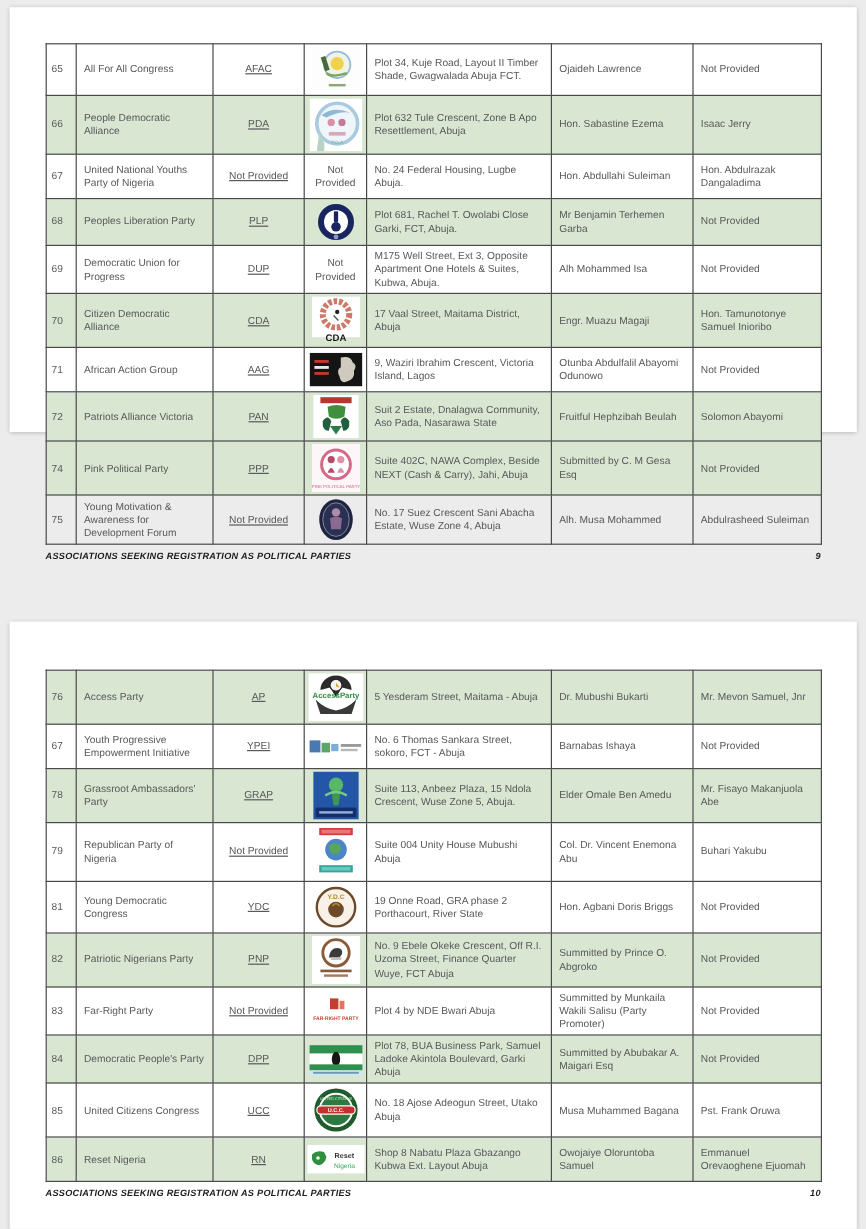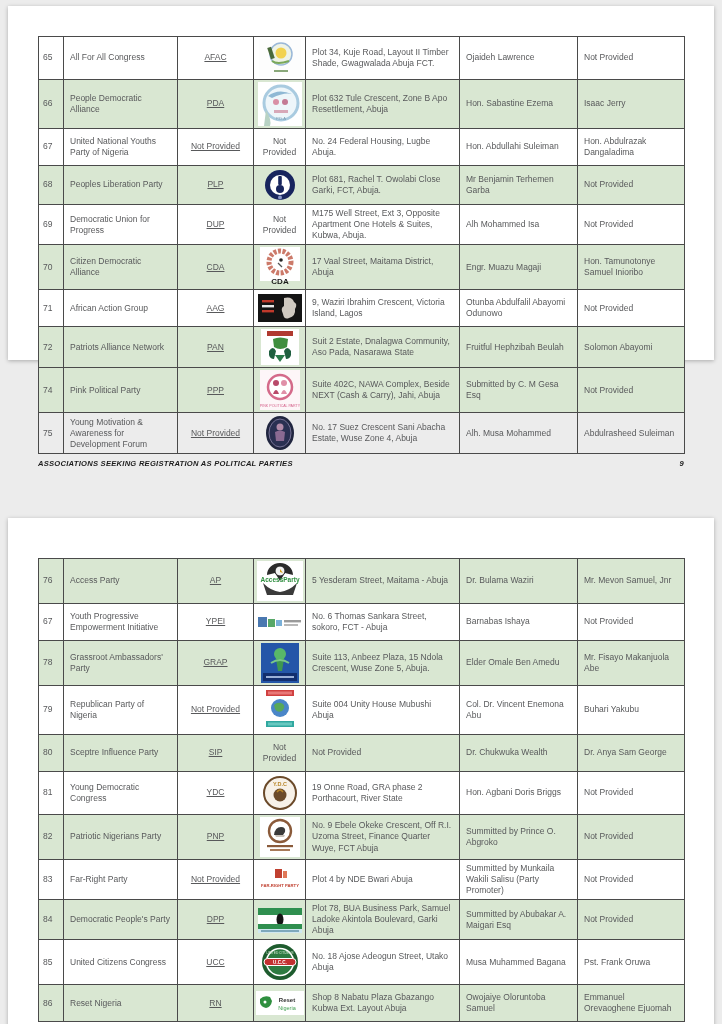--- a/index.html
+++ b/index.html
@@ -152,21 +152,21 @@
                     <rect x="4" y="11" width="12" height="2.4" fill="#e8e8e8"></rect>
                     <rect x="4" y="16" width="12" height="2.4" fill="#c0392b"></rect>
                     <path d="M26 4 Q34 2 36 8 Q40 10 37 15 Q38 22 31 24 Q26 26 25 20 Q22 14 26 12 Z" fill="#cfc9c0"></path>
                   </svg></span></td>
               <td class="addr">9, Waziri Ibrahim Crescent, Victoria Island, Lagos</td>
               <td class="contact">Otunba Abdulfalil Abayomi Odunowo</td>
               <td class="contact2">Not Provided</td>
             </tr>
             <tr class="shaded">
               <td class="sn">72</td>
-              <td class="name">Patriots Alliance Network</td>
+              <td class="name">Patriots Alliance Victoria</td>
               <td class="acr">PAN</td>
               <td class="logo-cell"><span><svg width="38" height="36" viewBox="0 0 38 36">
                     <rect width="38" height="36" fill="#ffffff"></rect>
                     <rect x="6" y="2" width="26" height="5" fill="#b03a30"></rect>
                     <path d="M12 10 Q19 7 27 10 L26 18 Q19 22 13 18 Z" fill="#3f8f3f"></path>
                     <path d="M8 22 Q12 16 15 22 L13 30 Q9 30 8 26 Z" fill="#1f5f3f"></path>
                     <path d="M30 22 Q26 16 23 22 L25 30 Q29 30 30 26 Z" fill="#1f5f3f"></path>
                     <path d="M14 26 L19 33 L24 26 Z" fill="#2a7a4a"></path>
                   </svg></span></td>
               <td class="addr">Suit 2 Estate, Dnalagwa Community, Aso Pada, Nasarawa State</td>
@@ -232,21 +232,21 @@
               <td class="acr">AP</td>
               <td class="logo-cell"><span><svg width="46" height="40" viewBox="0 0 46 40">
                     <rect width="46" height="40" fill="#ffffff"></rect>
                     <path d="M23 2 C15 2 10 8 10 14 L18 12 L23 20 L28 12 L36 14 C36 8 31 2 23 2 Z" fill="#2b2b2b"></path>
                     <circle cx="23" cy="10" r="5" fill="#f2f2f2" stroke="#222222"></circle>
                     <path d="M23 8 L26 12 L23 11 Z" fill="#d4a017"></path>
                     <path d="M6 22 Q14 30 23 31 Q32 30 40 22 L36 34 L10 34 Z" fill="#3a3a3a"></path>
                     <text x="23" y="21" font-size="6.5" font-weight="bold" fill="#2f8f3f" text-anchor="middle">AccessParty</text>
                   </svg></span></td>
               <td class="addr">5 Yesderam Street, Maitama - Abuja</td>
-              <td class="contact">Dr. Bulama Waziri</td>
+              <td class="contact">Dr. Mubushi Bukarti</td>
               <td class="contact2">Mr. Mevon Samuel, Jnr</td>
             </tr>
             <tr>
               <td class="sn">67</td>
               <td class="name">Youth Progressive Empowerment Initiative</td>
               <td class="acr">YPEI</td>
               <td class="logo-cell"><span><svg width="46" height="16" viewBox="0 0 46 16">
                     <rect width="46" height="16" fill="#ffffff"></rect>
                     <rect x="1" y="3" width="9" height="10" fill="#4a78b0"></rect>
                     <rect x="11" y="5" width="7" height="8" fill="#58a868"></rect>
@@ -284,29 +284,20 @@
                     <rect x="7" y="3.5" width="24" height="3" fill="#e87878"></rect>
                     <circle cx="19" cy="20" r="9" fill="#4a86c8"></circle>
                     <path d="M13 17 Q17 13 22 16 Q25 19 21 23 Q16 25 14 21 Z" fill="#58a858"></path>
                     <rect x="5" y="33" width="28" height="6" fill="#30a8a0"></rect>
                     <rect x="7" y="34.5" width="24" height="3" fill="#68c8c0"></rect>
                   </svg></span></td>
               <td class="addr">Suite 004 Unity House Mubushi Abuja</td>
               <td class="contact">Col. Dr. Vincent Enemona Abu</td>
               <td class="contact2">Buhari Yakubu</td>
             </tr>
-            <tr class="shaded">
-              <td class="sn">80</td>
-              <td class="name">Sceptre Influence Party</td>
-              <td class="acr">SIP</td>
-              <td class="logo-cell">Not Provided</td>
-              <td class="addr">Not Provided</td>
-              <td class="contact">Dr. Chukwuka Wealth</td>
-              <td class="contact2">Dr. Anya Sam George</td>
-            </tr>
             <tr>
               <td class="sn">81</td>
               <td class="name">Young Democratic Congress</td>
               <td class="acr">YDC</td>
               <td class="logo-cell"><span><svg width="38" height="38" viewBox="0 0 38 38">
                     <rect width="38" height="38" fill="#ffffff"></rect>
                     <circle cx="19" cy="19" r="16" fill="#f7f1e8" stroke="#6b4a2a" stroke-width="2"></circle>
                     <text x="19" y="12" font-size="5.5" font-weight="bold" fill="#b8862a" text-anchor="middle">Y.D.C</text>
                     <circle cx="19" cy="21" r="6.5" fill="#6b4a2a"></circle>
                     <path d="M16 18 Q19 14 22 18" stroke="#b8862a" stroke-width="1.4" fill="none"></path>

